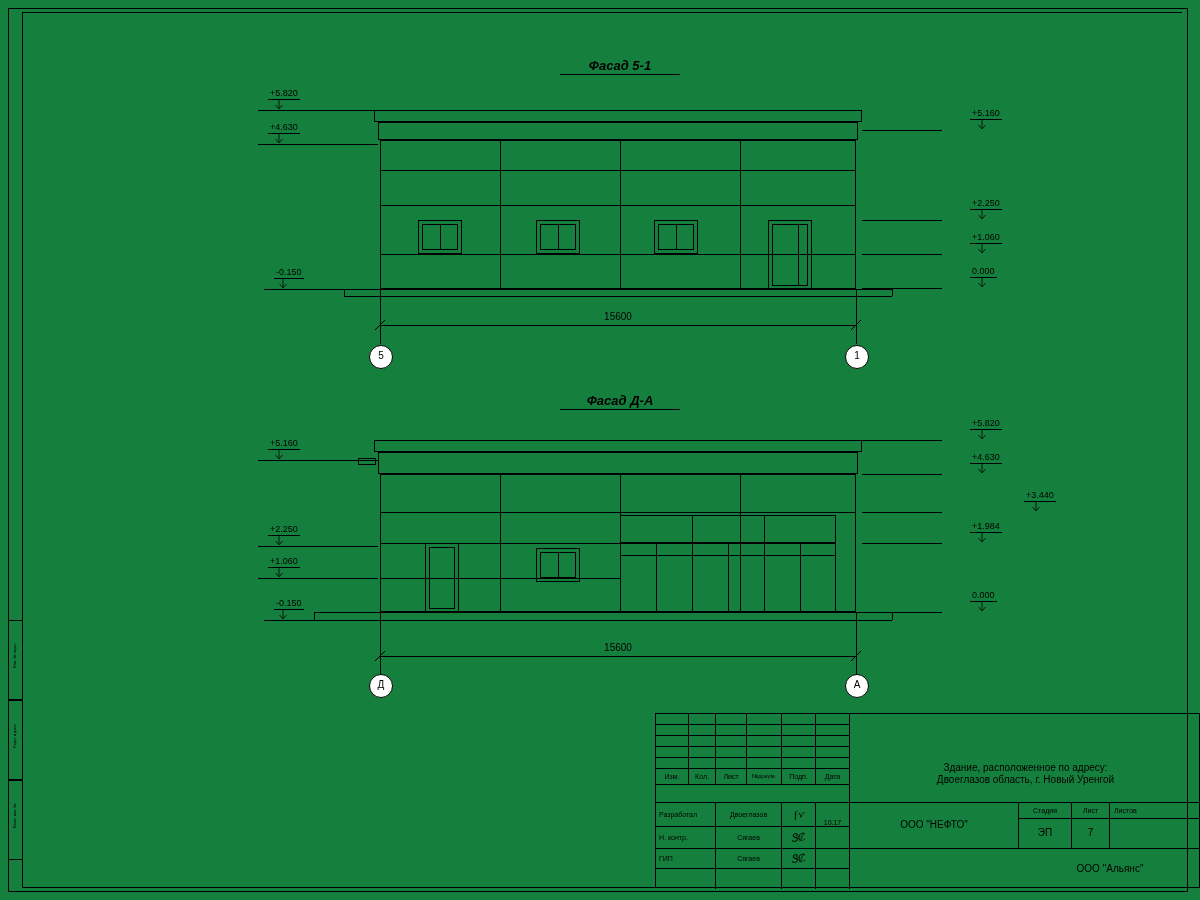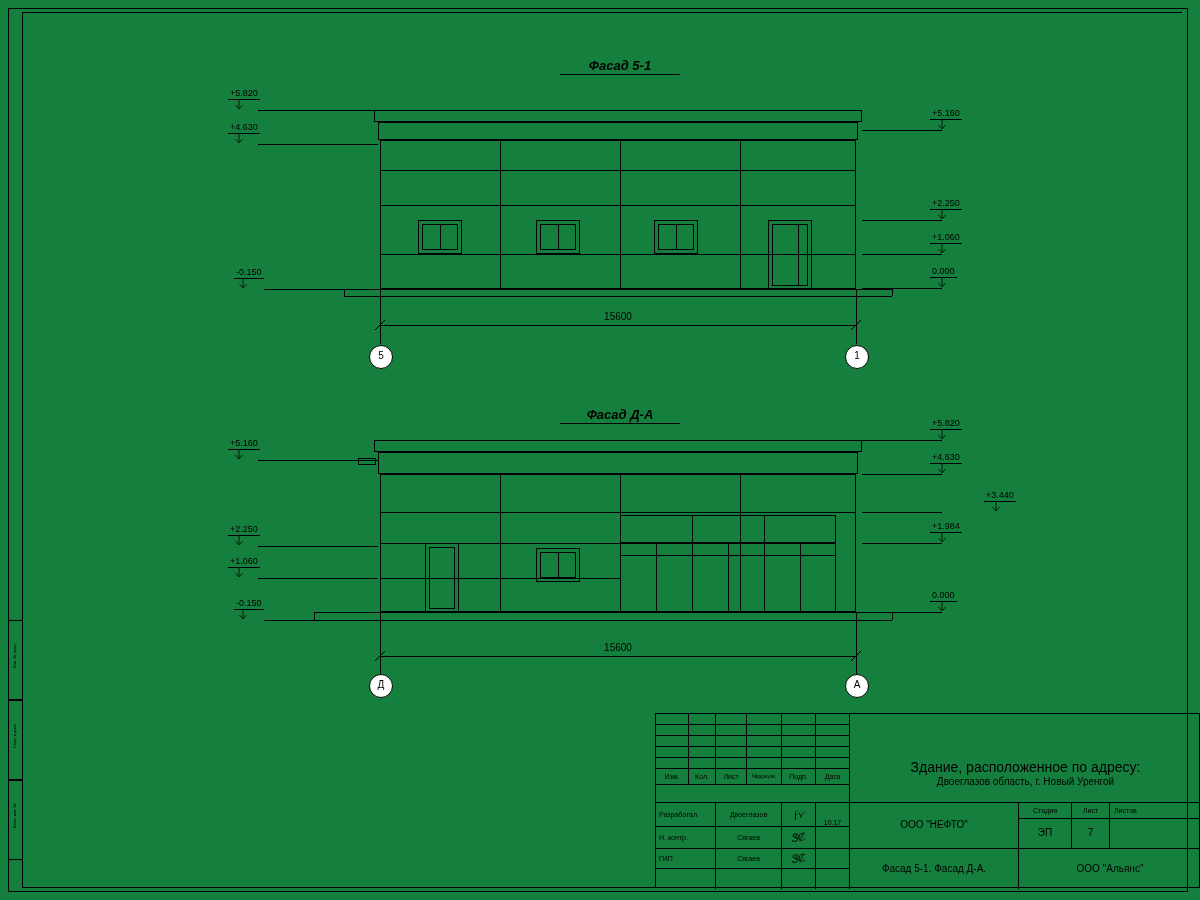--- a/index.html
+++ b/index.html
@@ -68,20 +68,21 @@
     text-align: center;
     border-bottom: 1px solid #000;
     padding-bottom: 1px;
   }
 
   
   .mark {
     position: absolute;
     font-size: 9px;
     white-space: nowrap;
+    margin-left: 40px;
   }
   .mark .txt {
     display: block;
     border-bottom: 1px solid #000;
     padding: 0 2px 1px 2px;
     line-height: 10px;
   }
   .mark .arrow {
     display: block;
     height: 10px;
@@ -287,21 +288,21 @@
   <div class="cross-lines" style="position:absolute;left:850px;top:319px;">
     <svg width="12" height="12">
         <line x1="1" y1="11" x2="11" y2="1" stroke="#000" stroke-width="1"></line>
       </svg>
   </div>
   <div class="dim-text" style="left:568px;top:311px;width:100px;">15600</div>
 
   <div class="axis-bubble" style="left:369px;top:345px;">5</div>
   <div class="axis-bubble" style="left:845px;top:345px;">1</div>
 
-  <div class="title" style="left:560px;top:407px;width:120px;">Фасад Д-А</div>
+  <div class="title" style="left:560px;top:393px;width:120px;">Фасад Д-А</div>
 
   <div class="mark left" style="left:228px;top:438px;">
     <span class="txt">+5.160</span>
     <span class="arrow">
       <svg width="9" height="10">
           <path d="M4.5 0 L4.5 8 M1 5 L4.5 9 L8 5" stroke="#000" fill="none" stroke-width="0.8"></path>
         </svg>
     </span>
   </div>
   <div class="mark left" style="left:228px;top:524px;">
@@ -501,27 +502,26 @@
     </div>
     <div class="stamp-cell small" style="left:160px;top:135px;width:34px;height:20px;"></div>
 
     <div class="stamp-cell" style="left:0;top:155px;width:60px;height:20px;border-bottom:none;"></div>
     <div class="stamp-cell" style="left:60px;top:155px;width:66px;height:20px;border-bottom:none;"></div>
     <div class="stamp-cell" style="left:126px;top:155px;width:34px;height:20px;border-bottom:none;"></div>
     <div class="stamp-cell" style="left:160px;top:155px;width:34px;height:20px;border-bottom:none;"></div>
 
 
     <div class="stamp-cell" style="left:194px;top:32px;width:351px;height:57px;border-right:none;flex-direction:column;">
-      <div style="font-size:14px;">Здание, расположенное по адресу:</div>
+      <div style="font-size:10px;">Здание, расположенное по адресу:</div>
       <div style="font-size:10px;margin-top:2px;">Двоеглазов область, г. Новый Уренгой</div>
     </div>
 
     <div class="stamp-cell med" style="left:194px;top:89px;width:169px;height:46px;">ООО "НЕФТО"</div>
 
-    <div class="stamp-cell med" style="left:194px;top:135px;width:169px;height:40px;border-bottom:none;">Фасад 5-1. Фасад Д-А.</div>
 
     <div class="stamp-cell small" style="left:363px;top:89px;width:53px;height:16px;">Стадия</div>
     <div class="stamp-cell small" style="left:416px;top:89px;width:38px;height:16px;">Лист</div>
     <div class="stamp-cell small" style="left:454px;top:89px;width:91px;height:16px;border-right:none;justify-content:flex-start;padding-left:4px;">Листов</div>
 
     <div class="stamp-cell med" style="left:363px;top:105px;width:53px;height:30px;">ЭП</div>
     <div class="stamp-cell med" style="left:416px;top:105px;width:38px;height:30px;">7</div>
     <div class="stamp-cell med" style="left:454px;top:105px;width:91px;height:30px;border-right:none;"></div>
 
     <div class="stamp-cell med" style="left:363px;top:135px;width:182px;height:40px;border-right:none;border-bottom:none;">ООО "Альянс"</div>

